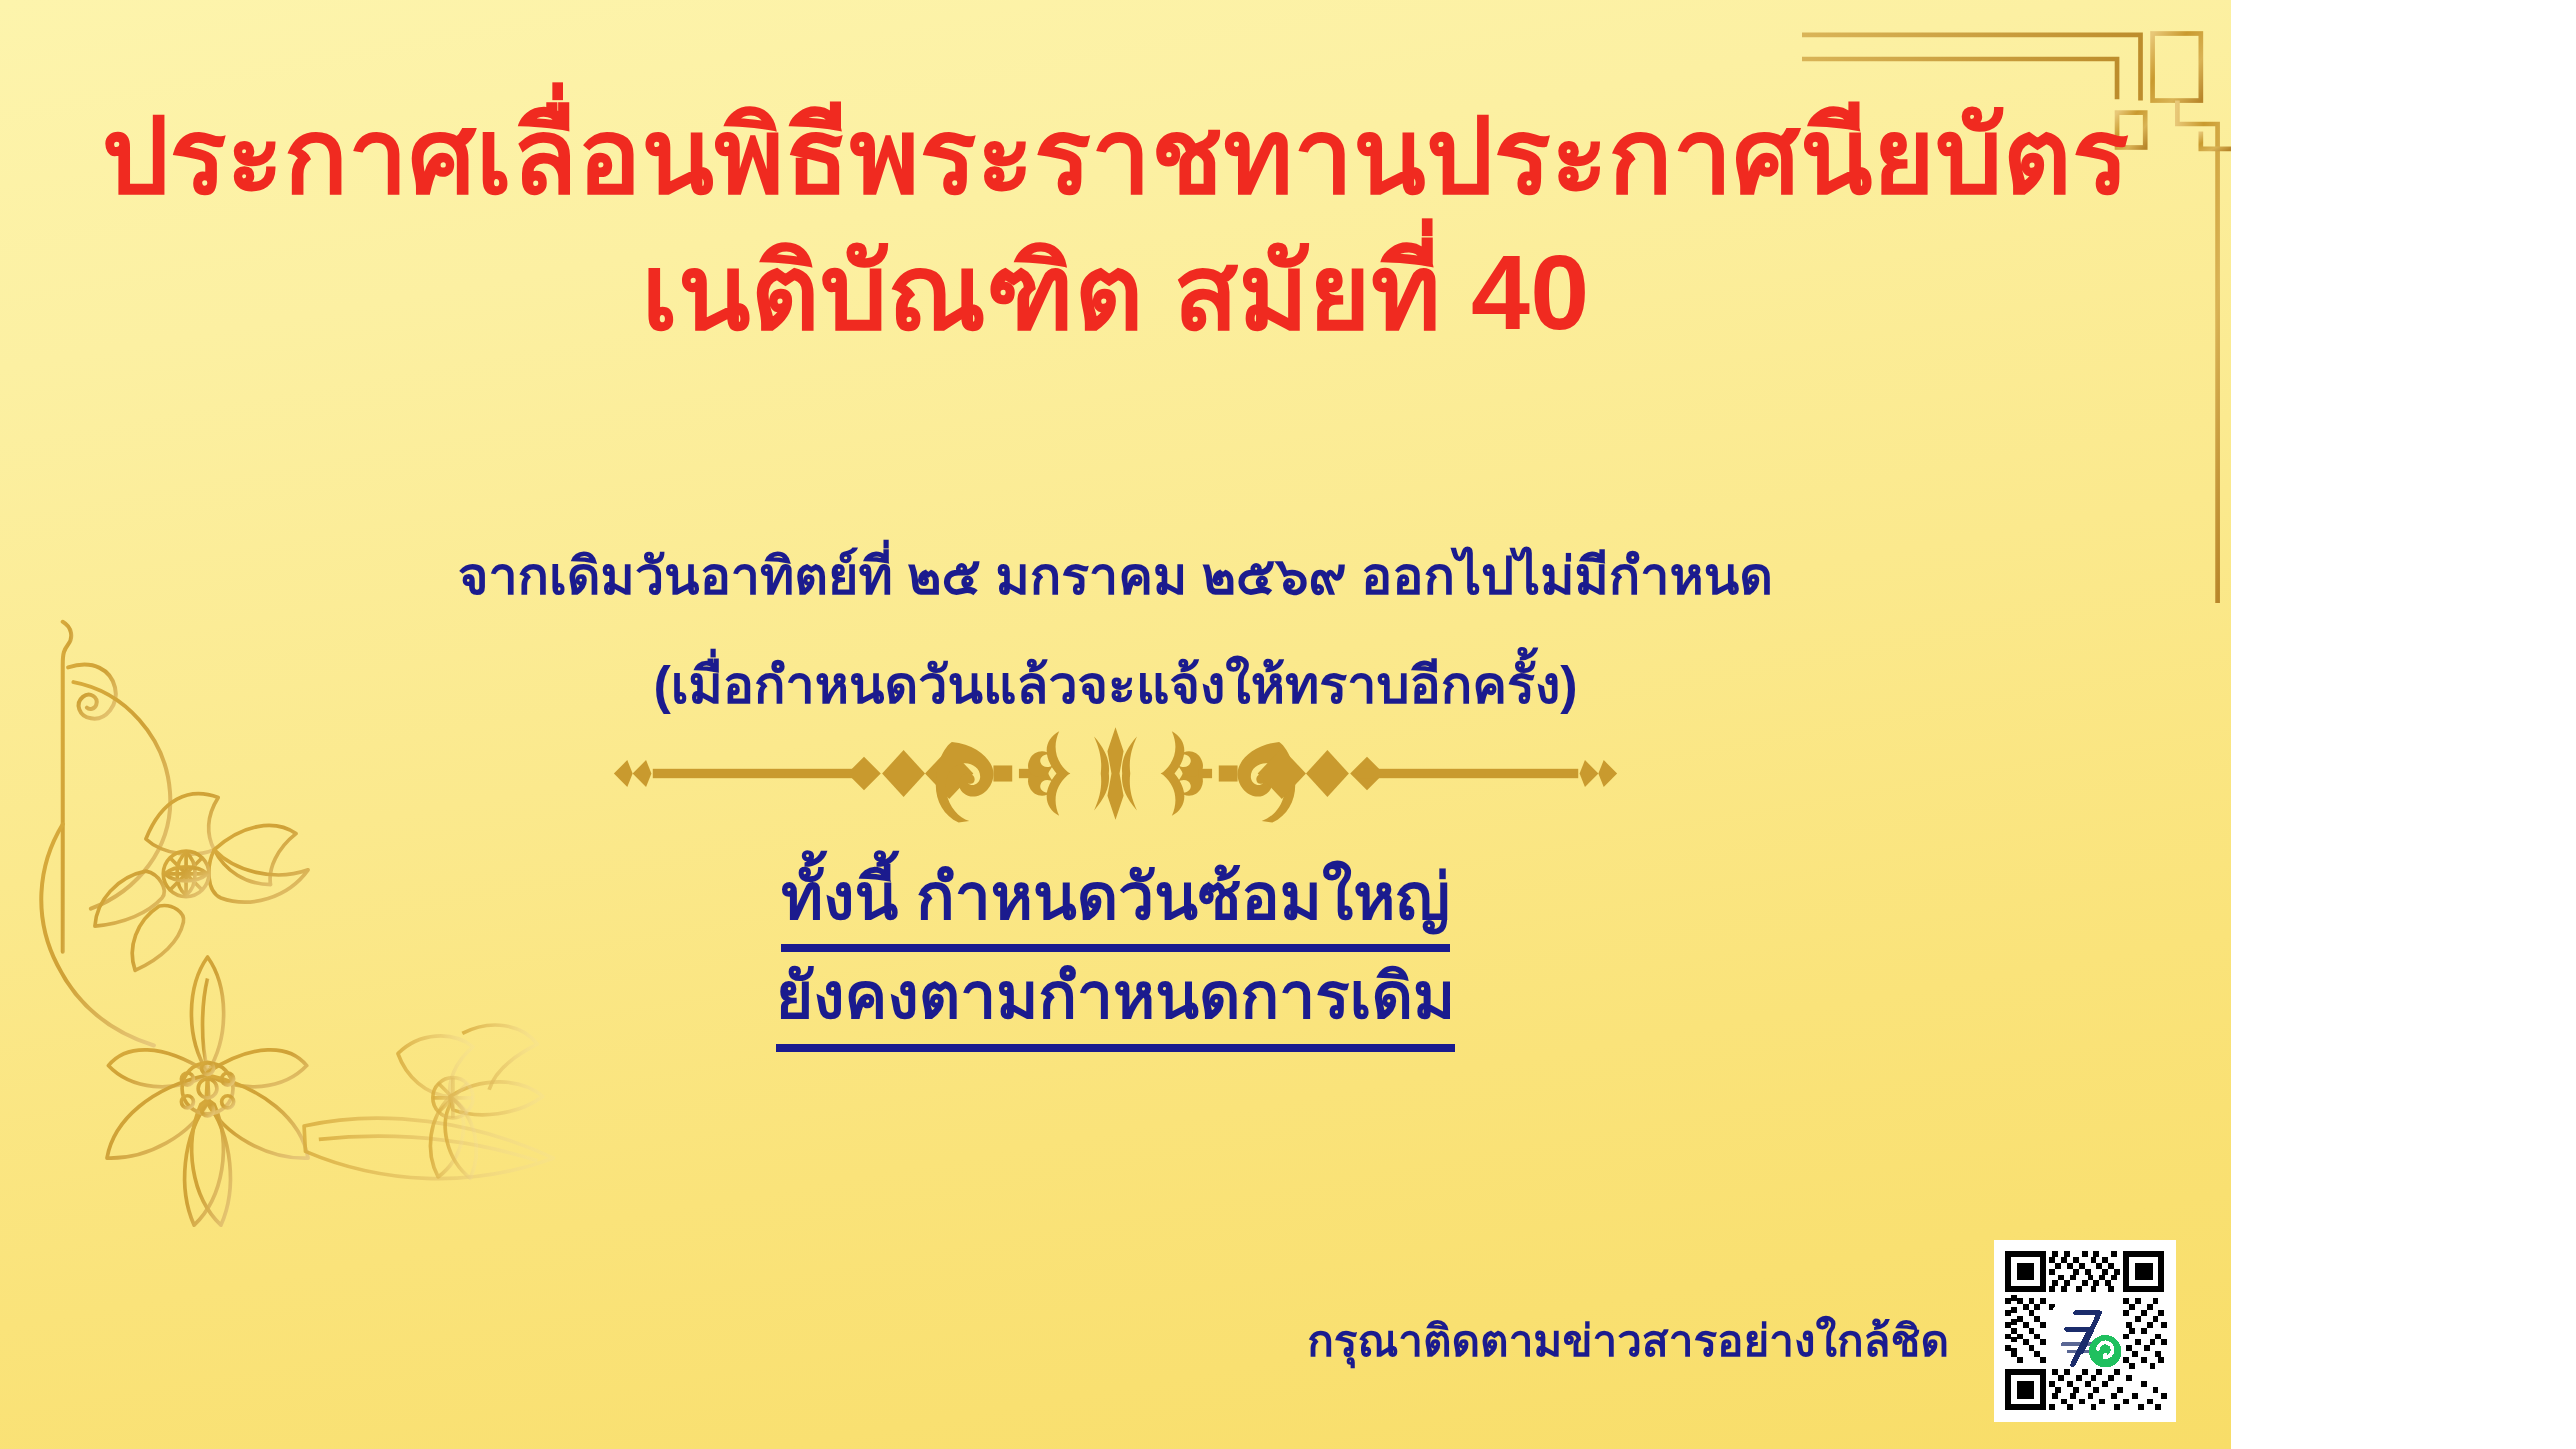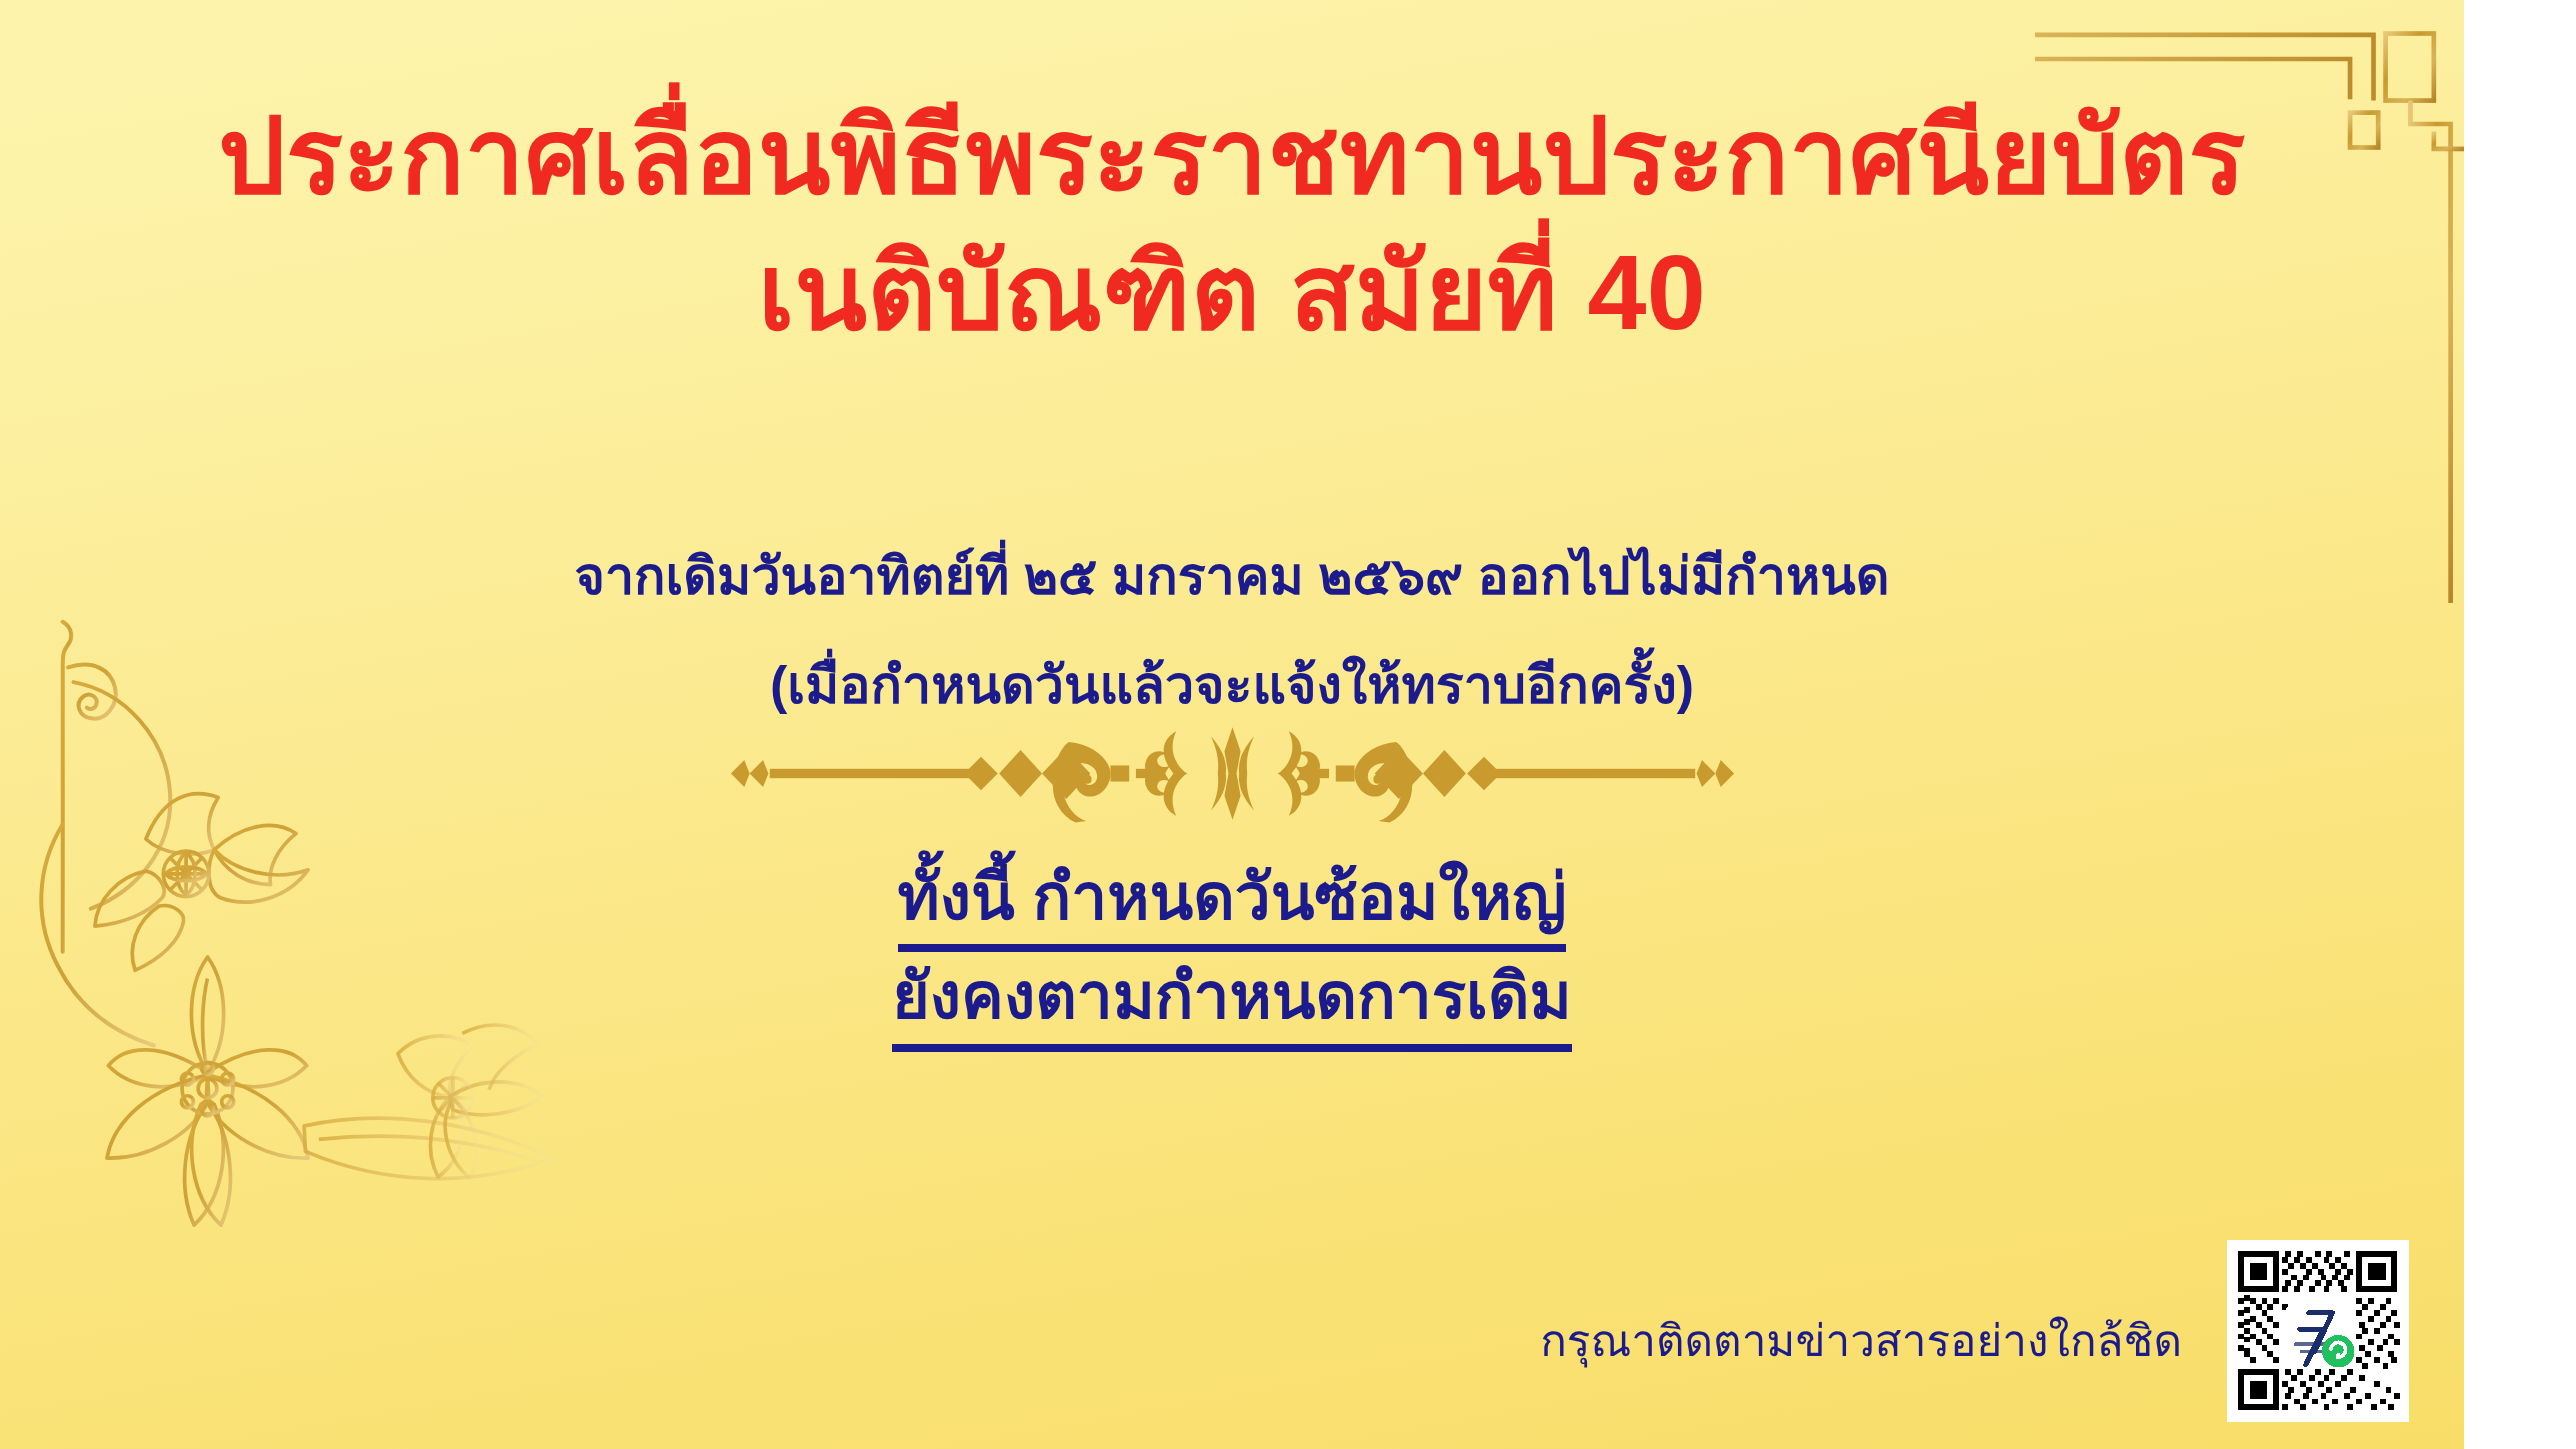--- a/index.html
+++ b/index.html
@@ -2,21 +2,21 @@
 <html style="font-size:10.7px"><head>
 <meta charset="utf-8">
 <style>
   html, body {
     margin: 0;
     padding: 0;
     background: #ffffff;
   }
   #poster {
     position: relative;
-    width: 2464px;
+    width: 2231px;
     height: 1449px;
     overflow: hidden;
     background:
       linear-gradient(170deg,
         #fdf4ac 0%,
         #fcf0a2 20%,
         #fbe98d 48%,
         #fae37a 72%,
         #f8dd68 100%);
     font-family: "Liberation Sans", "DejaVu Sans", sans-serif;
@@ -101,21 +101,21 @@
     border-bottom: 8.7px solid #1b1b8e;
     padding-bottom: 3px;
   }
 
   .followup {
     position: absolute;
     top: 1305px;
     right: 282px;
     color: #1b1b8e;
     font-size: 44px;
-    font-weight: 400;
+    font-weight: 700;
     white-space: nowrap;
   }
 
   
   .qr-box {
     position: absolute;
     right: 55px;
     top: 1240px;
     width: 182px;
     height: 182px;

